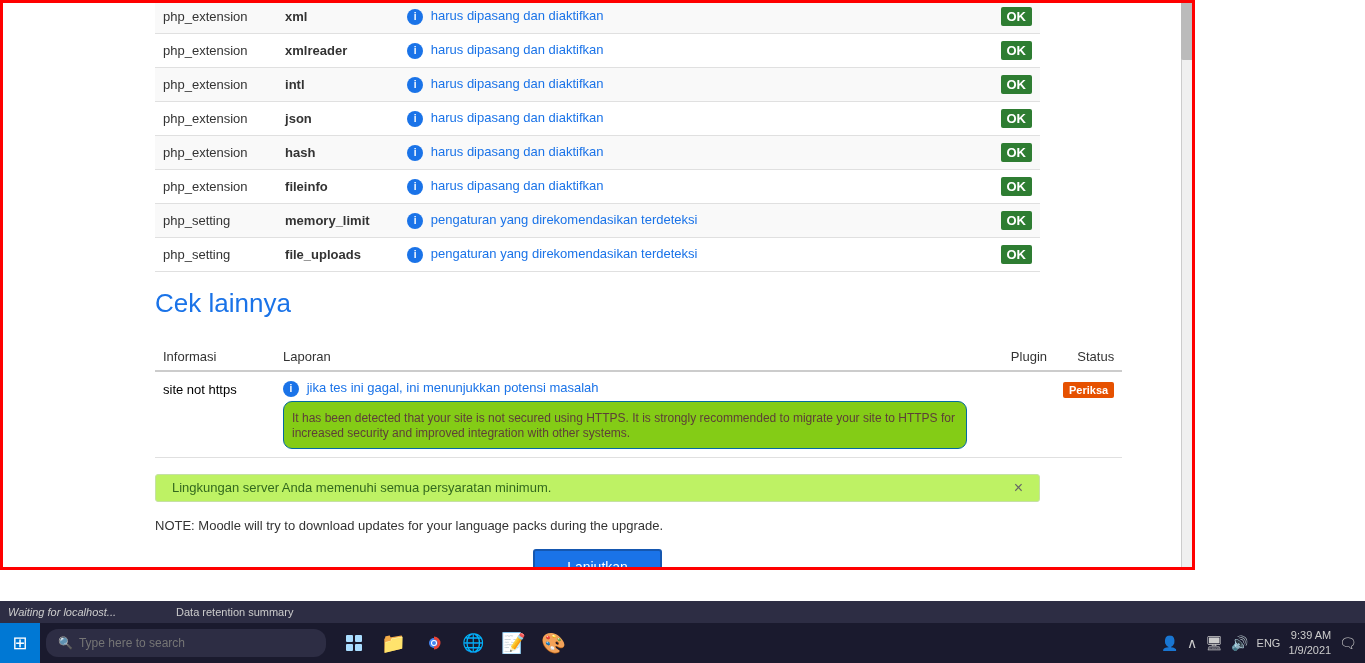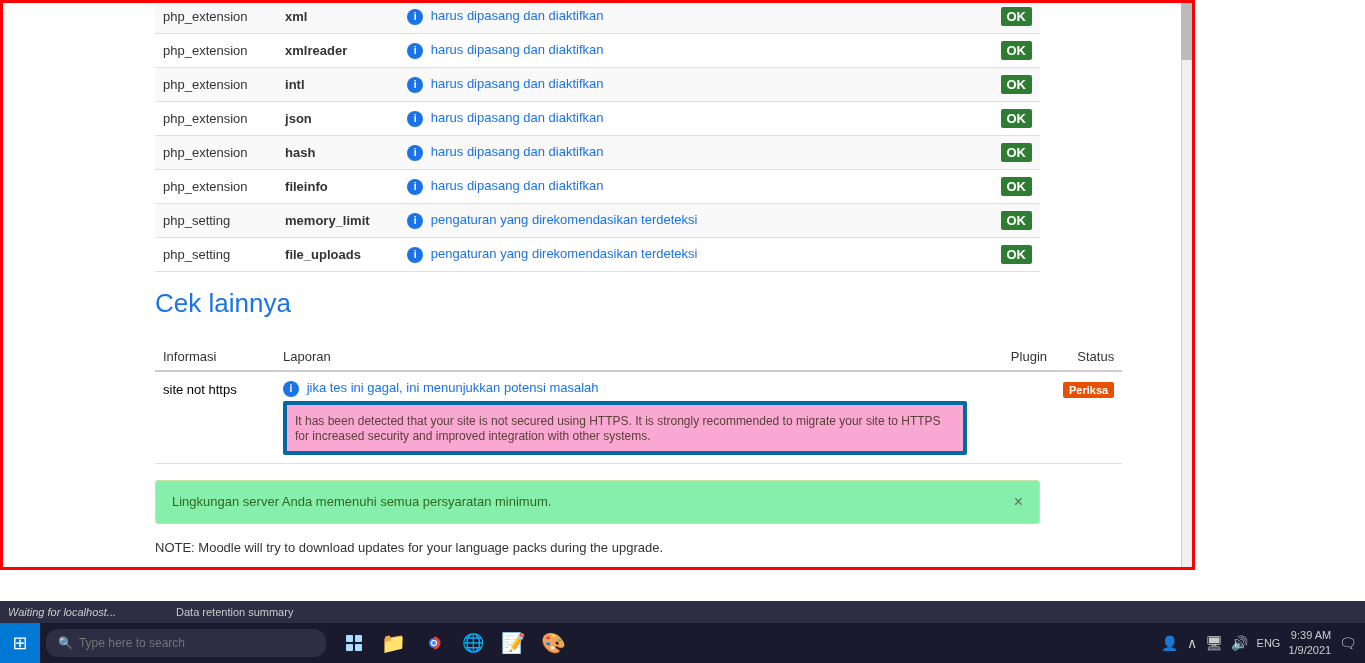--- a/index.html
+++ b/index.html
@@ -136,33 +136,33 @@
       vertical-align: top;
     }
 
     .warning-text {
       color: #5d4037;
       font-size: 12px;
       margin-top: 4px;
     }
 
     .warning-box {
-      background: #f9a8d4;
+      background: #84cc16;
       padding: 8px;
-      border: 4px solid #0369a1;
-      border-radius: 2px;
+      border: 1px solid #0369a1;
+      border-radius: 9px;
       margin-top: 4px;
     }
 
     
     .alert-green {
-      background: #86efac;
+      background: #bef264;
       border: 1px solid #c5e1a5;
       border-radius: 3px;
-      padding: 12px 16px;
+      padding: 4px 16px;
       margin: 16px 0;
       font-size: 13px;
       color: #33691e;
       display: flex;
       align-items: center;
       justify-content: space-between;
     }
 
     .close-btn {
       background: none;

